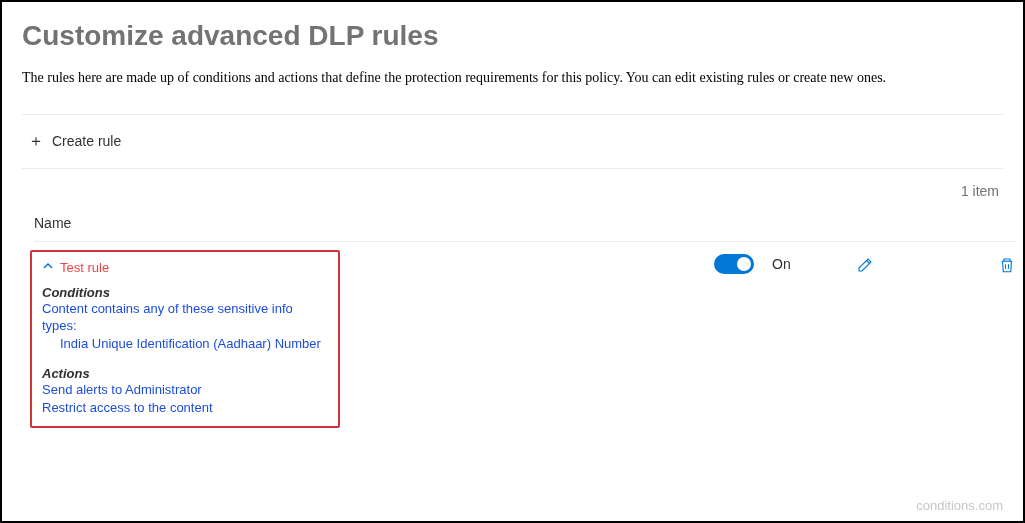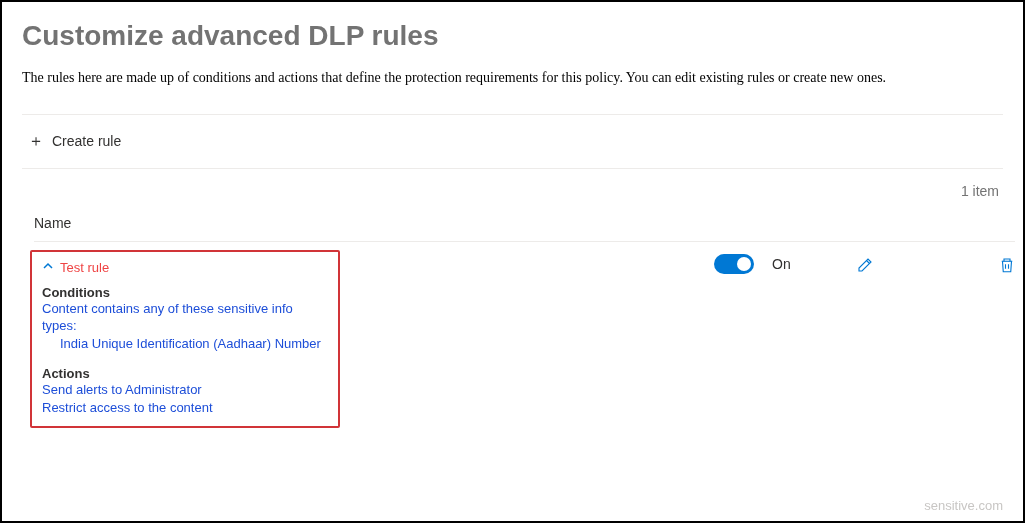--- a/index.html
+++ b/index.html
@@ -107,20 +107,21 @@
     }
     .chevron-up {
       font-size: 12px;
       color: #0078d4;
     }
     .rule-section-title {
       font-size: 13px;
       font-weight: 700;
       color: #323130;
       margin-top: 2px;
+      font-style: italic;
     }
     .rule-text {
       font-size: 13px;
       color: #1d4ed8;
       line-height: 1.35;
     }
     .rule-indent {
       padding-left: 18px;
     }
     .rule-block {
@@ -251,13 +252,13 @@
           <path d="M8 7 L8 4 L16 4 L16 7"></path>
           <path d="M6 7 L7 21 L17 21 L18 7"></path>
           <path d="M10 11 L10 17"></path>
           <path d="M14 11 L14 17"></path>
         </svg>
       </button>
     </div>
   </div>
 </div>
 
-<div class="watermark">sensitive.com</div>
+<div class="watermark">conditions.com</div>
 
 </body></html>

